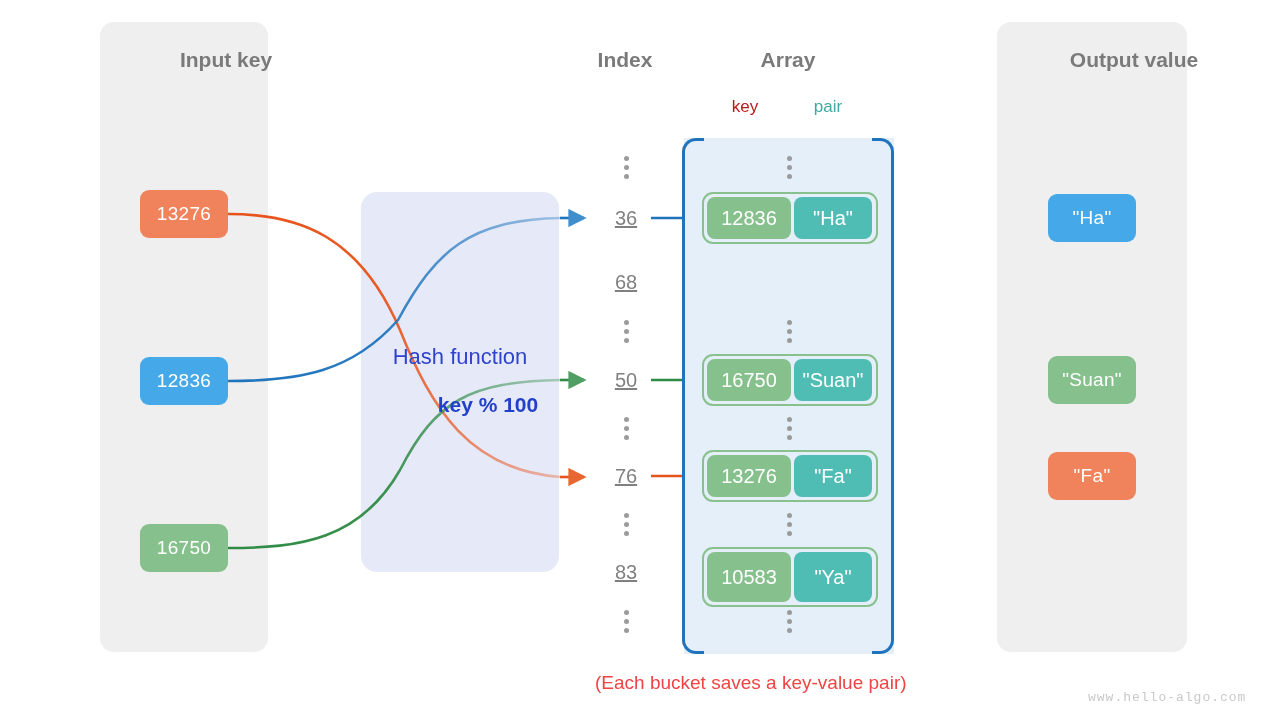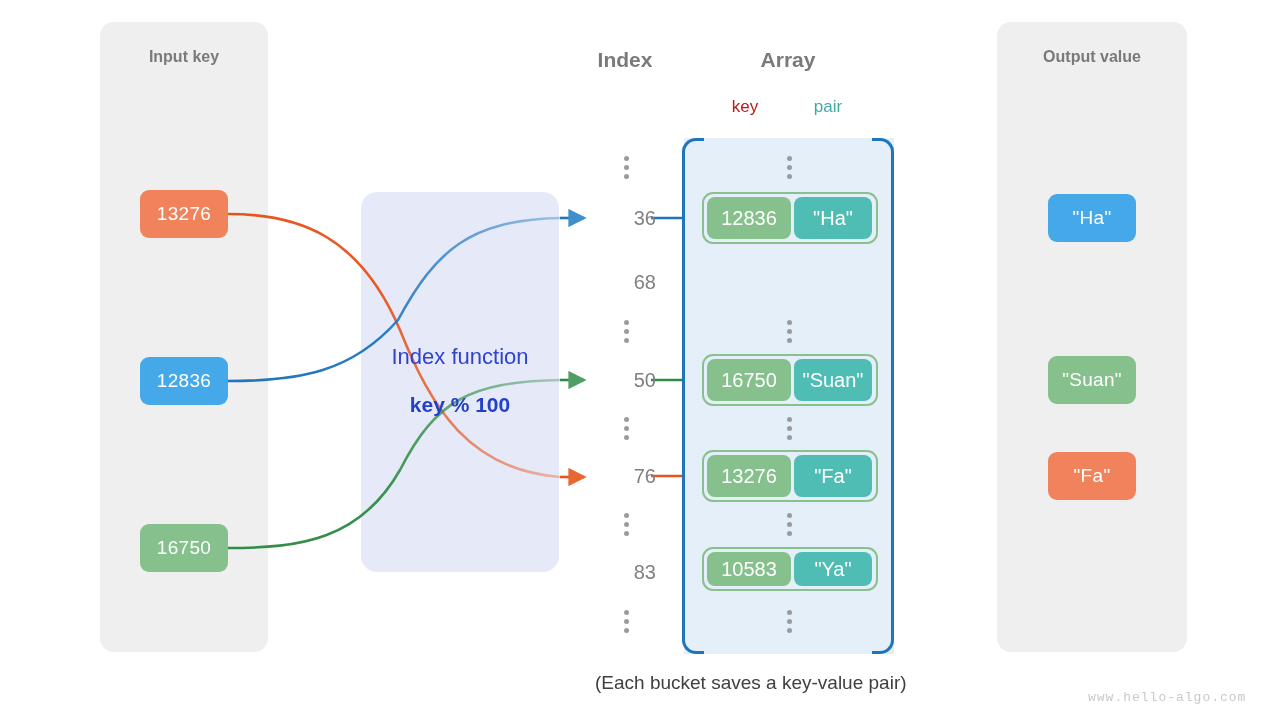--- a/index.html
+++ b/index.html
@@ -1,55 +1,55 @@
 <!DOCTYPE html>
 <html><head>
 <meta charset="utf-8">
 <style>
   html,body{margin:0;padding:0;background:#ffffff;}
   body{width:1280px;height:720px;overflow:hidden;
        font-family:"Liberation Sans","DejaVu Sans",sans-serif;}
   #stage{position:relative;width:1280px;height:720px;background:#fff;}
 
   .panel{position:absolute;background:#efefef;border-radius:14px;}
-  .panel-title{position:absolute;font-size:16px;font-weight:bold;color:#7a7a7a;
-               text-align:center;white-space:nowrap;}
+  .panel-title{position:absolute;font-size:21px;font-weight:bold;color:#7a7a7a;
+               text-align:center;white-space:nowrap;margin-left:42px;}
 
   .col-head{position:absolute;font-size:21px;font-weight:bold;color:#7a7a7a;
             text-align:center;white-space:nowrap;}
   .sub-head{position:absolute;font-size:17px;text-align:center;white-space:nowrap;}
 
   .pill{position:absolute;border-radius:9px;display:flex;align-items:center;
         justify-content:center;color:#fff;font-size:19px;letter-spacing:.3px;}
 
   .hashbox{position:absolute;background:#e6eaf8;border-radius:16px;}
   .hash-t1{position:absolute;font-size:22px;color:#2f43cf;text-align:center;
            white-space:nowrap;}
   .hash-t2{position:absolute;font-size:21px;font-weight:bold;color:#2340c8;
            text-align:center;white-space:nowrap;}
 
   .arrbg{position:absolute;background:#e4eff9;}
   .bracket{position:absolute;width:22px;border:3px solid #1f74bd;background:transparent;}
   .bracket.left{border-right:none;border-top-left-radius:14px;border-bottom-left-radius:14px;}
   .bracket.right{border-left:none;border-top-right-radius:14px;border-bottom-right-radius:14px;}
 
-  .idx{position:absolute;font-size:20px;color:#808080;text-align:right;
-       white-space:nowrap;}
+  .idx{position:absolute;font-size:20px;color:#808080;text-align:center;
+       white-space:nowrap;text-decoration:underline;}
   .dots{position:absolute;text-align:center;}
   .dots i{display:block;width:5px;height:5px;border-radius:50%;background:#9b9b9b;
           margin:0 auto 4px auto;}
 
   .bucket{position:absolute;border:2px solid #88c18e;border-radius:11px;
           box-sizing:border-box;display:flex;padding:3px;background:transparent;}
   .cell{flex:0 0 auto;display:flex;align-items:center;justify-content:center;
         color:#fff;font-size:20px;border-radius:8px;}
   .cell.k{background:#86c08c;width:84px;}
   .cell.v{background:#4fbdb4;width:78px;margin-left:3px;}
 
-  .caption{position:absolute;font-size:19px;color:#404040;white-space:nowrap;}
+  .caption{position:absolute;font-size:19px;color:#ef4444;white-space:nowrap;}
   .watermark{position:absolute;font-size:13px;color:#c9c9c9;letter-spacing:1px;
              font-family:"Liberation Mono","DejaVu Sans Mono",monospace;white-space:nowrap;margin-top:11px;}
 
   svg.links{position:absolute;left:0;top:0;width:1280px;height:720px;overflow:visible;}
 </style>
 </head>
 <body>
 
 <div id="stage">
 
@@ -142,22 +142,22 @@
     <path d="M700,380 L880,380" stroke="url(#gFadeGreen)" stroke-width="1.4" opacity="0.45" fill="none"></path>
 
     <path d="M651,476 L700,476" stroke="#e8521b" stroke-width="2.4" fill="none"></path>
     <path d="M700,476 L880,476" stroke="url(#gFadeOrange)" stroke-width="1.4" opacity="0.45" fill="none"></path>
 
     <path d="M880,218 L1020,218" fill="none" stroke="url(#gBlueOut)" stroke-width="2.4" marker-end="url(#arrowBlue)"></path>
     <path d="M880,380 L1020,380" fill="none" stroke="url(#gGreenOut)" stroke-width="2.4" marker-end="url(#arrowGreen)"></path>
     <path d="M880,476 L1020,476" fill="none" stroke="url(#gOrangeOut)" stroke-width="2.4" marker-end="url(#arrowOrange)"></path>
   </svg>
 
-  <div class="hash-t1" style="left:361px;top:344px;width:198px;">Index function</div>
-  <div class="hash-t2" style="left:361px;top:393px;width:198px;">key % 100</div>
+  <div class="hash-t1" style="left:361px;top:344px;width:198px;">Hash function</div>
+  <div class="hash-t2" style="left:361px;top:393px;width:198px;padding-left:28px;">key % 100</div>
 
   <div class="col-head" style="left:565px;top:48px;width:120px;">Index</div>
   <div class="col-head" style="left:728px;top:48px;width:120px;">Array</div>
   <div class="sub-head" style="left:704px;top:97px;width:82px;color:#b91c1c;">key</div>
   <div class="sub-head" style="left:788px;top:97px;width:80px;color:#3fa9a2;">pair</div>
 
   <div class="arrbg" style="left:684px;top:138px;width:210px;height:516px;"></div>
   <div class="bracket left" style="left:682px;top:138px;height:516px;box-sizing:border-box;"></div>
   <div class="bracket right" style="left:872px;top:138px;height:516px;box-sizing:border-box;"></div>
 
@@ -228,21 +228,21 @@
   <div class="bucket" style="left:702px;top:354px;width:176px;height:52px;">
     <div class="cell k">16750</div>
     <div class="cell v">"Suan"</div>
   </div>
 
   <div class="bucket" style="left:702px;top:450px;width:176px;height:52px;">
     <div class="cell k">13276</div>
     <div class="cell v">"Fa"</div>
   </div>
 
-  <div class="bucket" style="left:702px;top:547px;width:176px;height:44px;">
+  <div class="bucket" style="left:702px;top:547px;width:176px;height:60px;">
     <div class="cell k">10583</div>
     <div class="cell v">"Ya"</div>
   </div>
 
   <div class="panel" style="left:997px;top:22px;width:190px;height:630px;"></div>
   <div class="panel-title" style="left:997px;top:48px;width:190px;">Output value</div>
 
   <div class="pill" style="left:1048px;top:194px;width:88px;height:48px;background:#45a8e8;">
     <span>"Ha"</span>
   </div>

